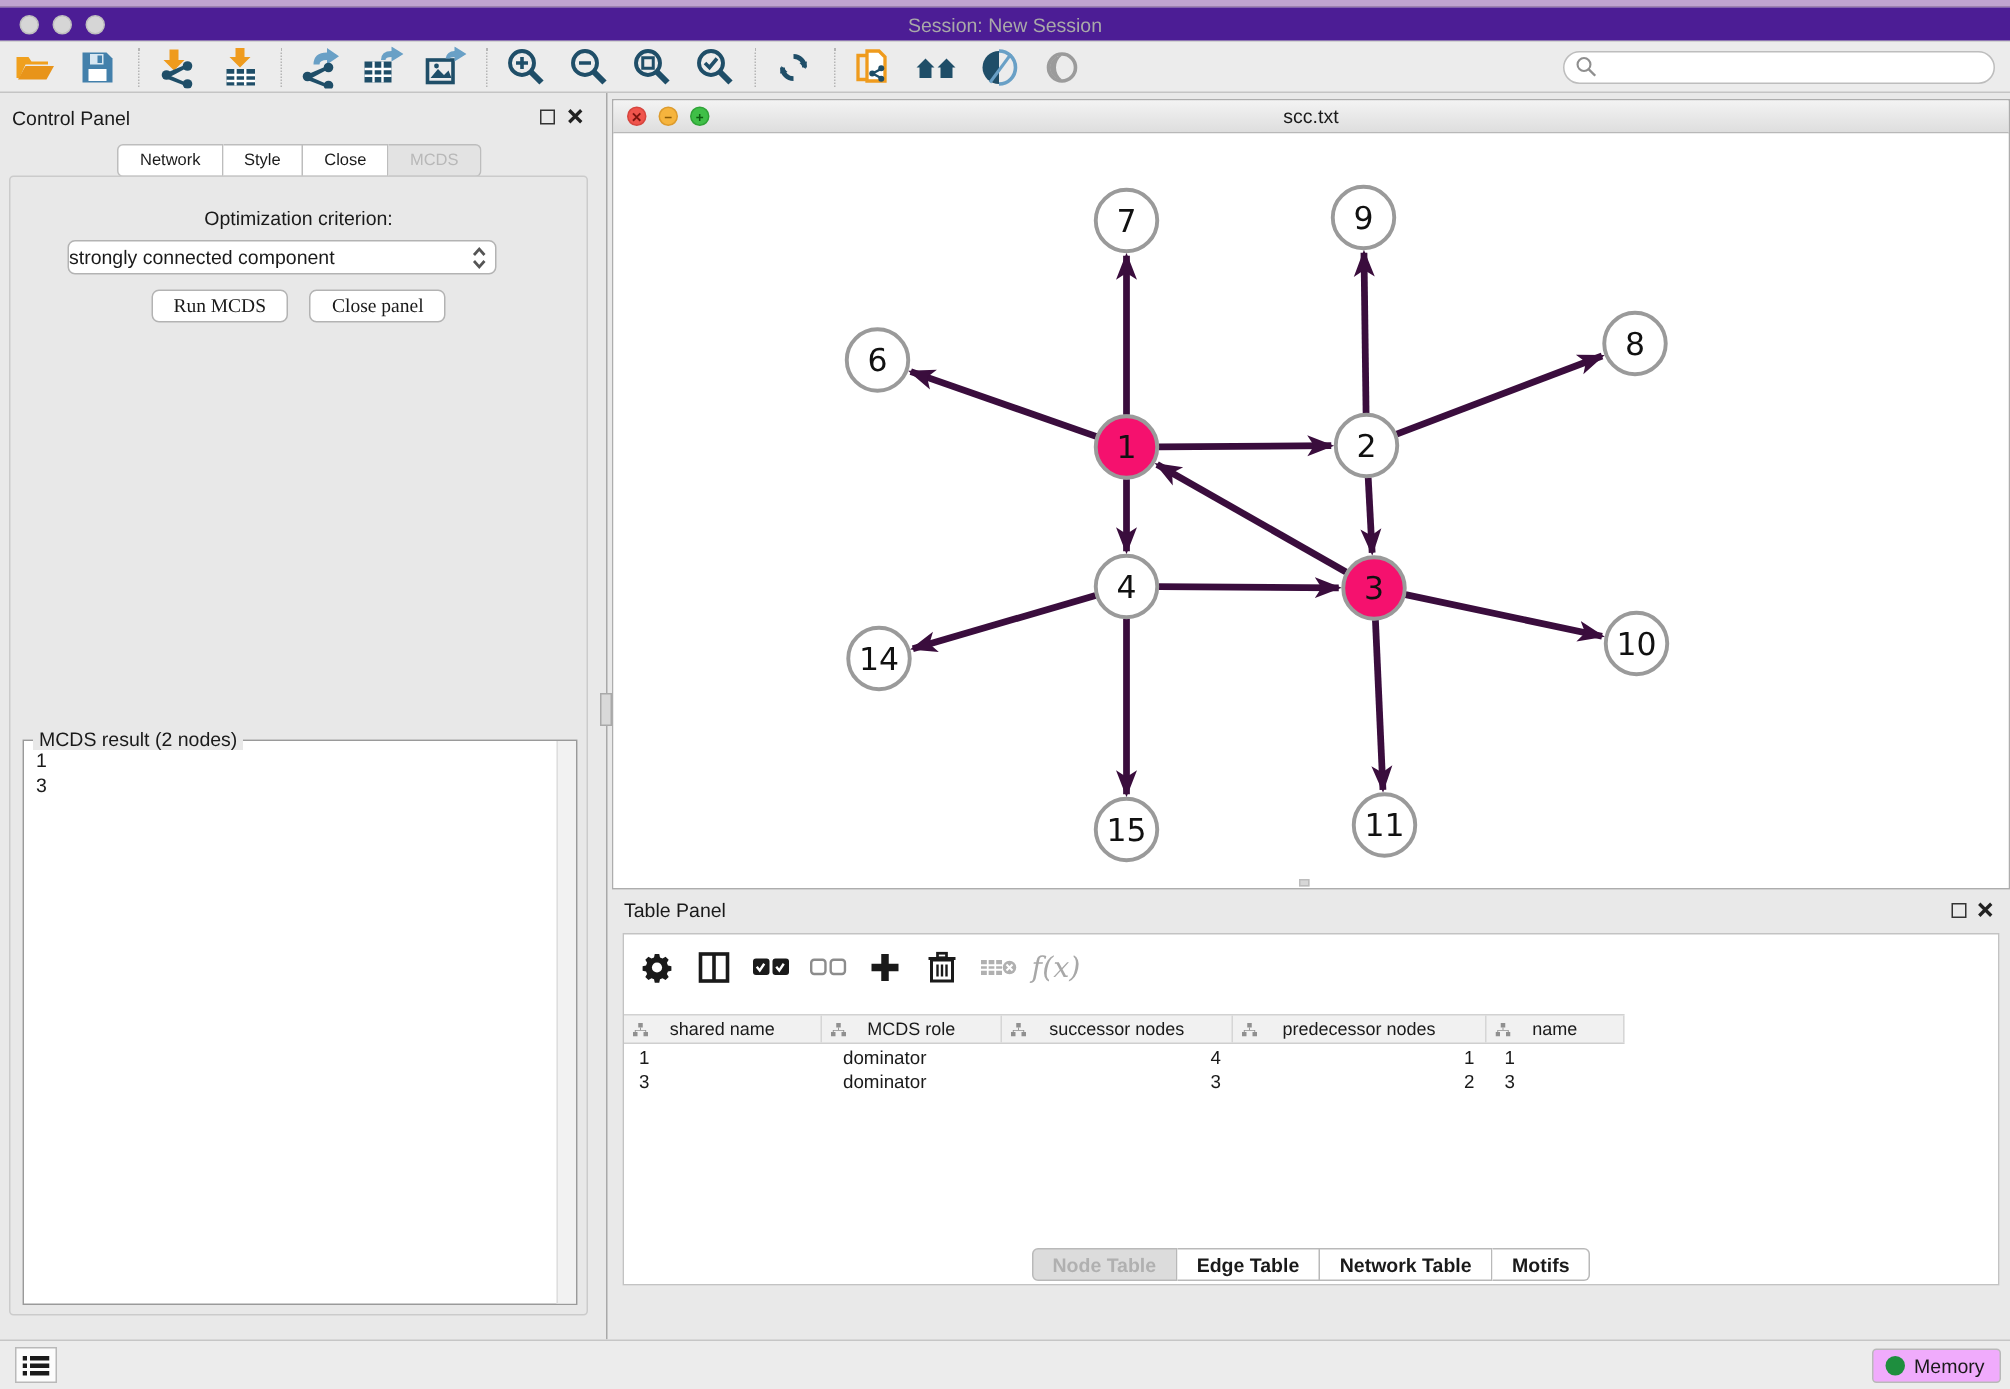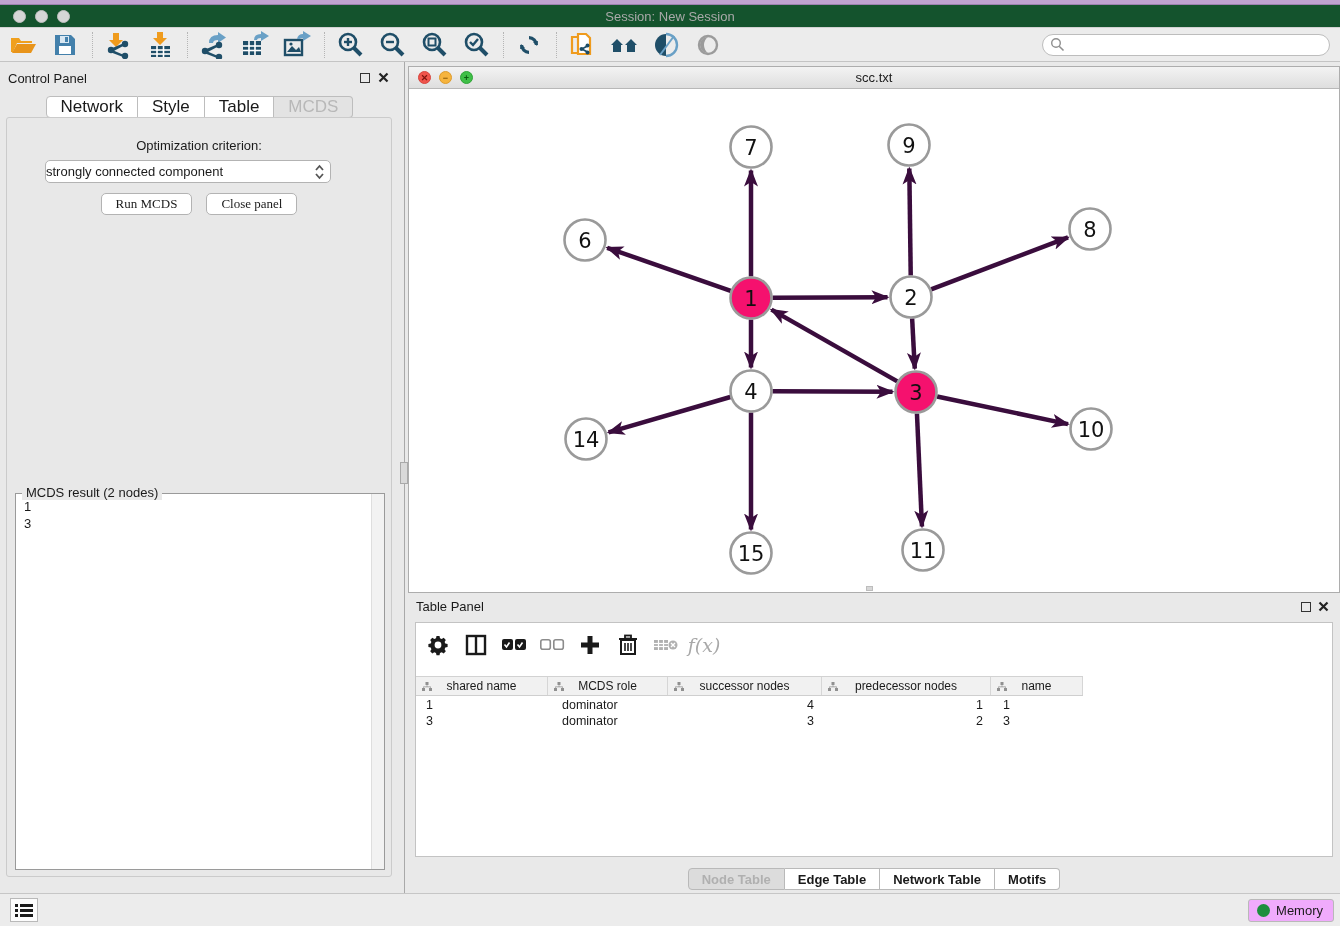--- a/index.html
+++ b/index.html
@@ -2,35 +2,35 @@
 <html><head>
 <meta charset="utf-8">
 <style>
   * { margin:0; padding:0; box-sizing:border-box; }
   html,body { width:1340px; height:926px; overflow:hidden; }
   body { font-family:"Liberation Sans", sans-serif; font-size:13px; color:#1a1a1a; background:#e9e9e9; }
   .app { position:absolute; inset:0; width:1340px; height:926px; background:#e9e9e9; }
 
   
   .top-strip { position:absolute; left:0; top:0; width:1340px; height:5px; background:#c0a3d0; border-bottom:1px solid #9d81af; }
-  .titlebar { position:absolute; left:0; top:5px; width:1340px; height:23px; background:#14532d; border-bottom:1px solid #d2d2d2;padding-left:44px; }
+  .titlebar { position:absolute; left:0; top:5px; width:1340px; height:23px; background:#4c1d95; border-bottom:1px solid #d2d2d2;padding-left:44px; }
   .traffic-gray { position:absolute; top:5px; width:13px; height:13px; border-radius:50%; background:#d6d6d6; border:1px solid #bfbfbf; }
   .win-title { position:absolute; left:0; right:0; top:4px; text-align:center; color:#a9a9a9; font-size:13px; }
 
   .toolbar { position:absolute; left:0; top:28px; width:1340px; height:34px; background:#ececec; border-bottom:1px solid #c4c4c4; display:flex; align-items:center; padding-left:8px; }
   .tb-btn { width:30px; height:30px; margin-right:12px; display:flex; align-items:center; justify-content:center; flex:0 0 auto; }
   .tb-sep { width:1px; height:26px; margin:0 10px 0 0; border-left:1px dotted #b5b5b5; flex:0 0 auto; }
   .search-box { margin-left:auto; margin-right:10px; width:288px; height:22px; background:#fff; border:1px solid #bdbdbd; border-radius:12px; display:flex; align-items:center; padding-left:7px; }
 
   
   .cp-title { position:absolute; left:8px; top:71px; font-size:13px; color:#1a1a1a; }
   .cp-float { position:absolute; left:360px; top:73px; width:10px; height:10px; border:1.5px solid #333; }
   .cp-close { position:absolute; left:378px; top:72px; }
   .cp-tabs { position:absolute; left:0; top:96px; width:399px; display:flex; justify-content:center; }
-  .cp-tab { height:22px; padding:0 14px; display:flex; align-items:center; background:#fff; border:1px solid #bdbdbd; border-left:none; font-size:17px; }
+  .cp-tab { height:22px; padding:0 14px; display:flex; align-items:center; background:#fff; border:1px solid #bdbdbd; border-left:none; font-size:11px; }
   .cp-tab:first-child { border-left:1px solid #bdbdbd; border-radius:4px 0 0 4px; }
   .cp-tab:last-child { border-radius:0 4px 4px 0; }
   .cp-tab.active { background:#e3e3e3; color:#b8b8b8; }
   .cp-body { position:absolute; left:6px; top:117px; width:386px; height:760px; background:#e8e8e8; border:1px solid #cbcbcb; border-radius:3px; }
   .opt-label { position:absolute; left:0; width:100%; top:20px; text-align:center; font-size:13px; }
   .cp-dropdown { position:absolute; left:38px; top:42px; width:286px; height:23px; background:#fff; border:1px solid #b3b3b3; border-radius:5px; display:flex; align-items:center; padding-left:0; font-size:13px; }
   .dd-stepper { position:absolute; right:4px; top:2px; }
   .cp-btn-row { position:absolute; left:0; top:75px; width:100%; display:flex; justify-content:center; gap:14px;font-family:Liberation Serif, serif; }
   .cp-btn { height:22px; padding:0 14px; background:#fff; border:1px solid #b3b3b3; border-radius:5px; font-size:13px; display:flex; align-items:center; }
   .result-group { position:absolute; left:8px; top:375px; width:370px; height:377px; border:1px solid #9a9a9a; background:#fff; }
@@ -59,21 +59,21 @@
   .tp-close { position:absolute; left:1318px; top:601px; }
   .tp-body { position:absolute; left:415px; top:622px; width:918px; height:235px; background:#fff; border:1px solid #c3c3c3; }
   .tp-toolbar { position:absolute; left:0; top:0; right:0; height:44px; display:flex; align-items:center; padding-left:8px; }
   .tp-tool { width:28px; height:28px; margin-right:10px; display:flex; align-items:center; justify-content:center; }
   .tbl-header { position:absolute; left:0; top:53px; height:20px; display:flex; background:#f1f1f1; border-top:1px solid #d2d2d2; border-bottom:1px solid #cfcfcf; }
   .th { position:relative; height:100%; display:flex; align-items:center; justify-content:center; font-size:12px; border-right:1px solid #d6d6d6; }
   .th .sort { position:absolute; left:6px; top:5px; }
   .tbl-rows { position:absolute; left:0; top:74px; right:0; }
   .tr { display:flex; height:16px; font-size:12.5px; }
   .td { height:16px; line-height:16px; white-space:nowrap; overflow:hidden; }
-  .tp-tabs { position:absolute; left:408px; top:868px; width:932px; display:flex; justify-content:center; }
+  .tp-tabs { position:absolute; left:408px; top:832px; width:932px; display:flex; justify-content:center; }
   .tp-tab { height:22px; padding:0 13px; display:flex; align-items:center; background:#fff; border:1px solid #b9b9b9; border-left:none; font-size:13px; font-weight:bold; }
   .tp-tab:first-child { border-left:1px solid #b9b9b9; border-radius:4px 0 0 4px; }
   .tp-tab:last-child { border-radius:0 4px 4px 0; }
   .tp-tab.active { background:#dcdcdc; color:#b0b0b0; }
 
   
   .statusbar { position:absolute; left:0; top:893px; width:1340px; height:33px; background:#ececec; border-top:1px solid #c6c6c6; }
   .list-btn { position:absolute; left:10px; top:4px; width:28px; height:24px; background:#fcfcfc; border:1px solid #b9b9b9; display:flex; align-items:center; justify-content:center; }
   .memory-btn { position:absolute; right:6px; top:5px; height:23px; padding:0 10px 0 8px; background:#f0abfc; border:1px solid #b9b9b9; border-radius:3px; display:flex; align-items:center; gap:6px; font-size:13px; }
   .mem-dot { width:13px; height:13px; border-radius:50%; background:#1e8e3e; }
@@ -254,21 +254,21 @@
   <div class="cp-title">Control Panel</div>
   <div class="cp-float"></div>
   <div class="cp-close">
     <svg width="11" height="11" viewBox="0 0 11 11">
         <path d="M1.5 1.5 L9.5 9.5 M9.5 1.5 L1.5 9.5" stroke="#222" stroke-width="2.2"></path>
       </svg>
   </div>
   <div class="cp-tabs" id="cp-tabs">
       <div class="cp-tab">Network</div>
       <div class="cp-tab">Style</div>
-      <div class="cp-tab">Table</div>
+      <div class="cp-tab">Close</div>
       <div class="cp-tab active">MCDS</div>
     </div>
   <div class="cp-body">
     <div class="opt-label">Optimization criterion:</div>
     <div class="cp-dropdown">
       <span>strongly connected component</span>
       <span class="dd-stepper">
         <svg width="13" height="18" viewBox="0 0 13 18">
             <path d="M3 7 l3.5 -4 3.5 4" fill="none" stroke="#555" stroke-width="1.8"></path>
             <path d="M3 11 l3.5 4 3.5 -4" fill="none" stroke="#555" stroke-width="1.8"></path>

